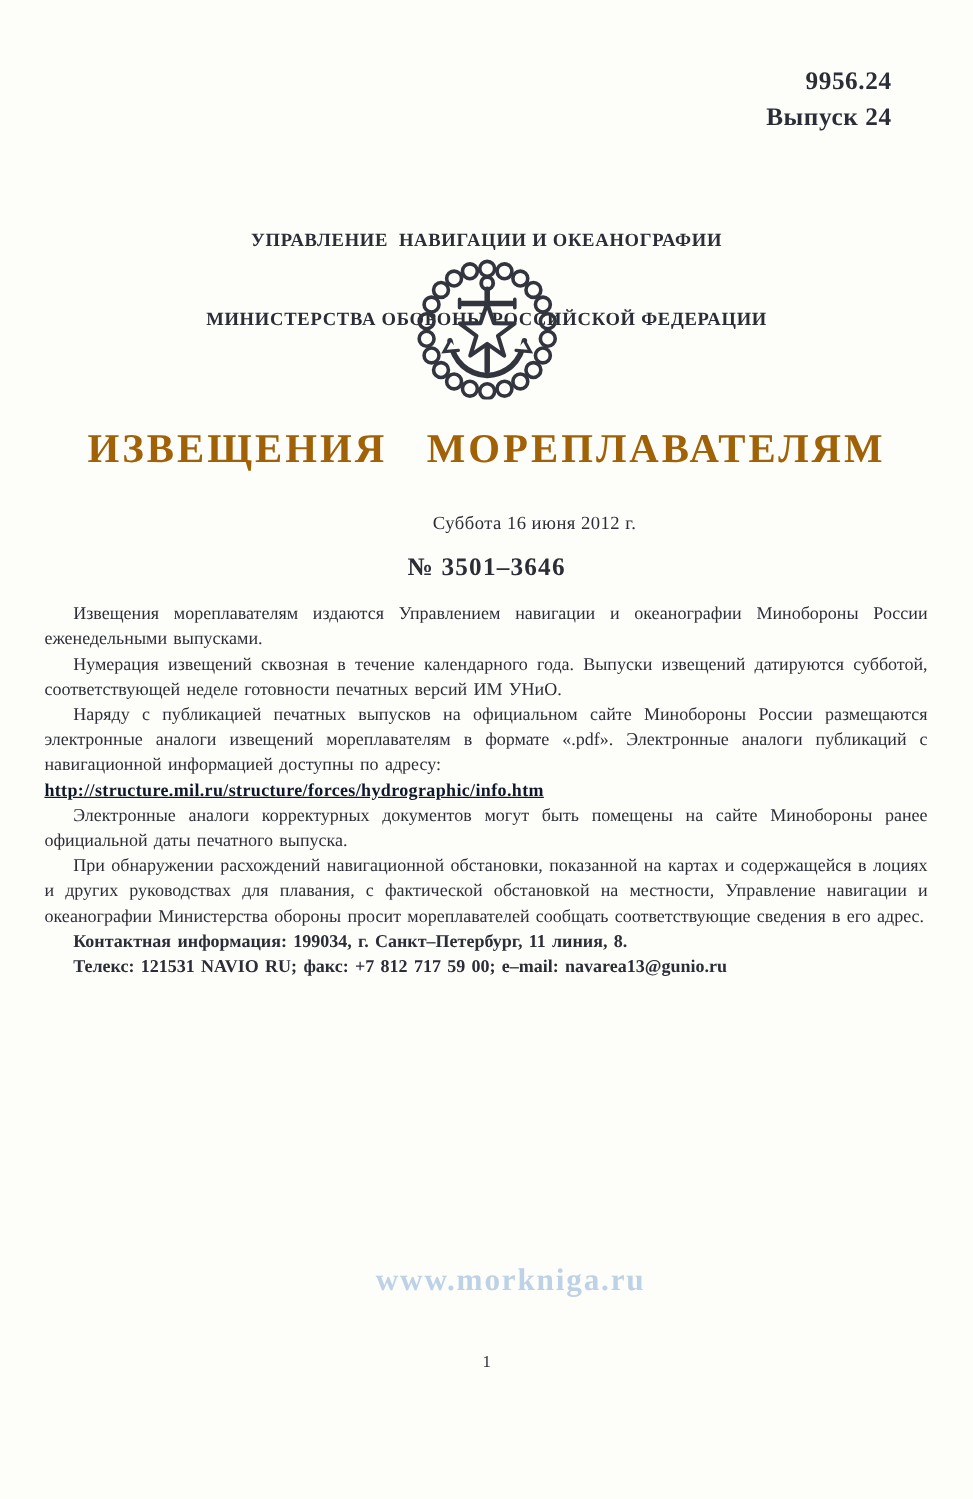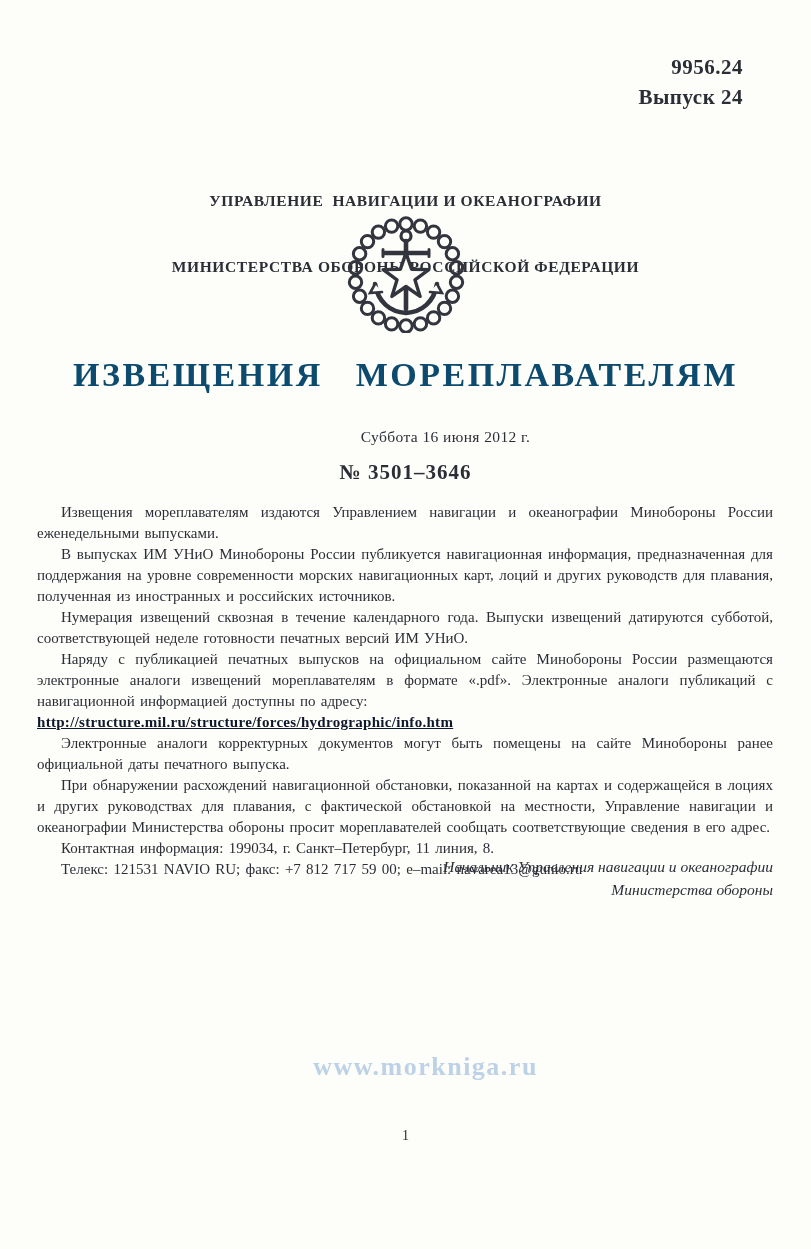--- a/index.html
+++ b/index.html
@@ -27,42 +27,42 @@
 
   .emblem-wrap {
     position: absolute; top: 213px; left: 0; width: 100%;
     display: flex; justify-content: center;
   }
   .emblem-wrap svg { display: block; }
 
   .doc-title {
     position: absolute; top: 356px; left: 0; width: 100%;
     text-align: center; font-weight: bold; font-size: 34px;
-    letter-spacing: 2.5px; word-spacing: 22px; color: #0c4a6e;
+    letter-spacing: 2.5px; word-spacing: 22px; color: #a16207;
   }
 
   .date-line {
     position: absolute; top: 428px; left: 0; width: 100%;
     text-align: center; font-size: 15.5px; letter-spacing: 0.4px; margin-left: 40px;
   }
 
   .issue-range {
     position: absolute; top: 460px; left: 0; width: 100%;
     text-align: center; font-weight: bold; font-size: 21px; letter-spacing: 1px;
   }
 
   .body-text {
     position: absolute; top: 502px; left: 37px; width: 736px;
     font-size: 15px; line-height: 21px;
   }
   .body-text p {
     margin: 0; text-indent: 24px; text-align: justify;
     word-spacing: 1.5px;
   }
-  .body-text p.contact { text-align: left; }
+  .body-text p.contact { text-align: left; font-weight: bold; }
   .url {
     color: #0f172a; font-weight: bold;
     letter-spacing: 0.3px; word-spacing: 0;
   }
   .url-line { display: inline-block; text-indent: 0; }
 
   .signature {
     position: absolute; top: 855px; left: 37px; width: 736px;
     text-align: right; font-style: italic; font-size: 15.5px; line-height: 23px;
   }
@@ -140,33 +140,28 @@
   </div>
 
   <div class="doc-title">ИЗВЕЩЕНИЯ МОРЕПЛАВАТЕЛЯМ</div>
 
   <div class="date-line">Суббота 16 июня 2012 г.</div>
 
   <div class="issue-range">№ 3501–3646</div>
 
   <div class="body-text">
     <p>Извещения мореплавателям издаются Управлением навигации и океанографии Минобороны России еженедельными выпусками.</p>
-    <p>В выпусках ИМ УНиО Минобороны России публикуется навигационная информация, предназначенная для поддержания на уровне современности морских навигационных карт, лоций и других руководств для плавания, полученная из иностранных и российских источников.</p>
     <p>Нумерация извещений сквозная в течение календарного года. Выпуски извещений датируются субботой, соответствующей неделе готовности печатных версий ИМ УНиО.</p>
     <p><span>Наряду с публикацией печатных выпусков на официальном сайте Минобороны России размещаются электронные аналоги извещений мореплавателям в формате «.pdf». Электронные аналоги публикаций с навигационной информацией доступны по адресу:</span><br>
       <a href="#" class="url url-line">http://structure.mil.ru/structure/forces/hydrographic/info.htm</a>
     </p>
     <p>Электронные аналоги корректурных документов могут быть помещены на сайте Минобороны ранее официальной даты печатного выпуска.</p>
     <p>При обнаружении расхождений навигационной обстановки, показанной на картах и содержащейся в лоциях и других руководствах для плавания, с фактической обстановкой на местности, Управление навигации и океанографии Министерства обороны просит мореплавателей сообщать соответствующие сведения в его адрес.</p>
     <p class="contact">Контактная информация: 199034, г. Санкт–Петербург, 11 линия, 8.</p>
     <p class="contact">Телекс: 121531 NAVIO RU; факс: +7 812 717 59 00; e–mail: navarea13@gunio.ru</p>
   </div>
 
-  <div class="signature">
-    <div>Начальник Управления навигации и океанографии</div>
-    <div>Министерства обороны</div>
-  </div>
 
   <div class="watermark" style="color: rgb(189, 210, 230); padding-left: 20px;">www.morkniga.ru</div>
 
   <div class="page-number">1</div>
 
 </div>
 
 </body></html>

